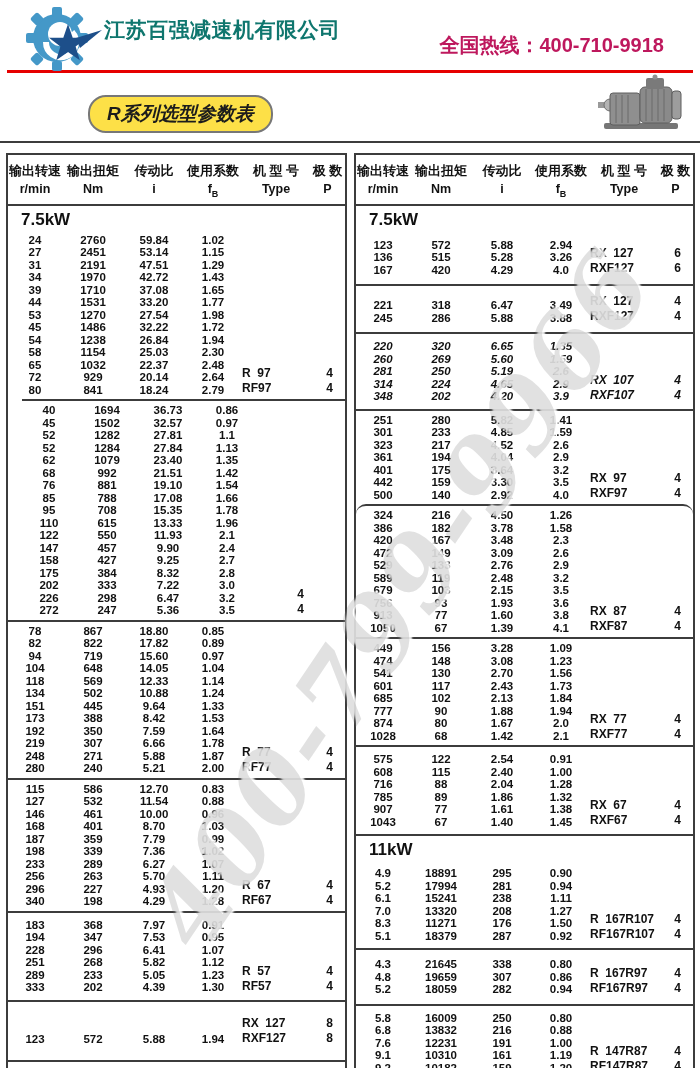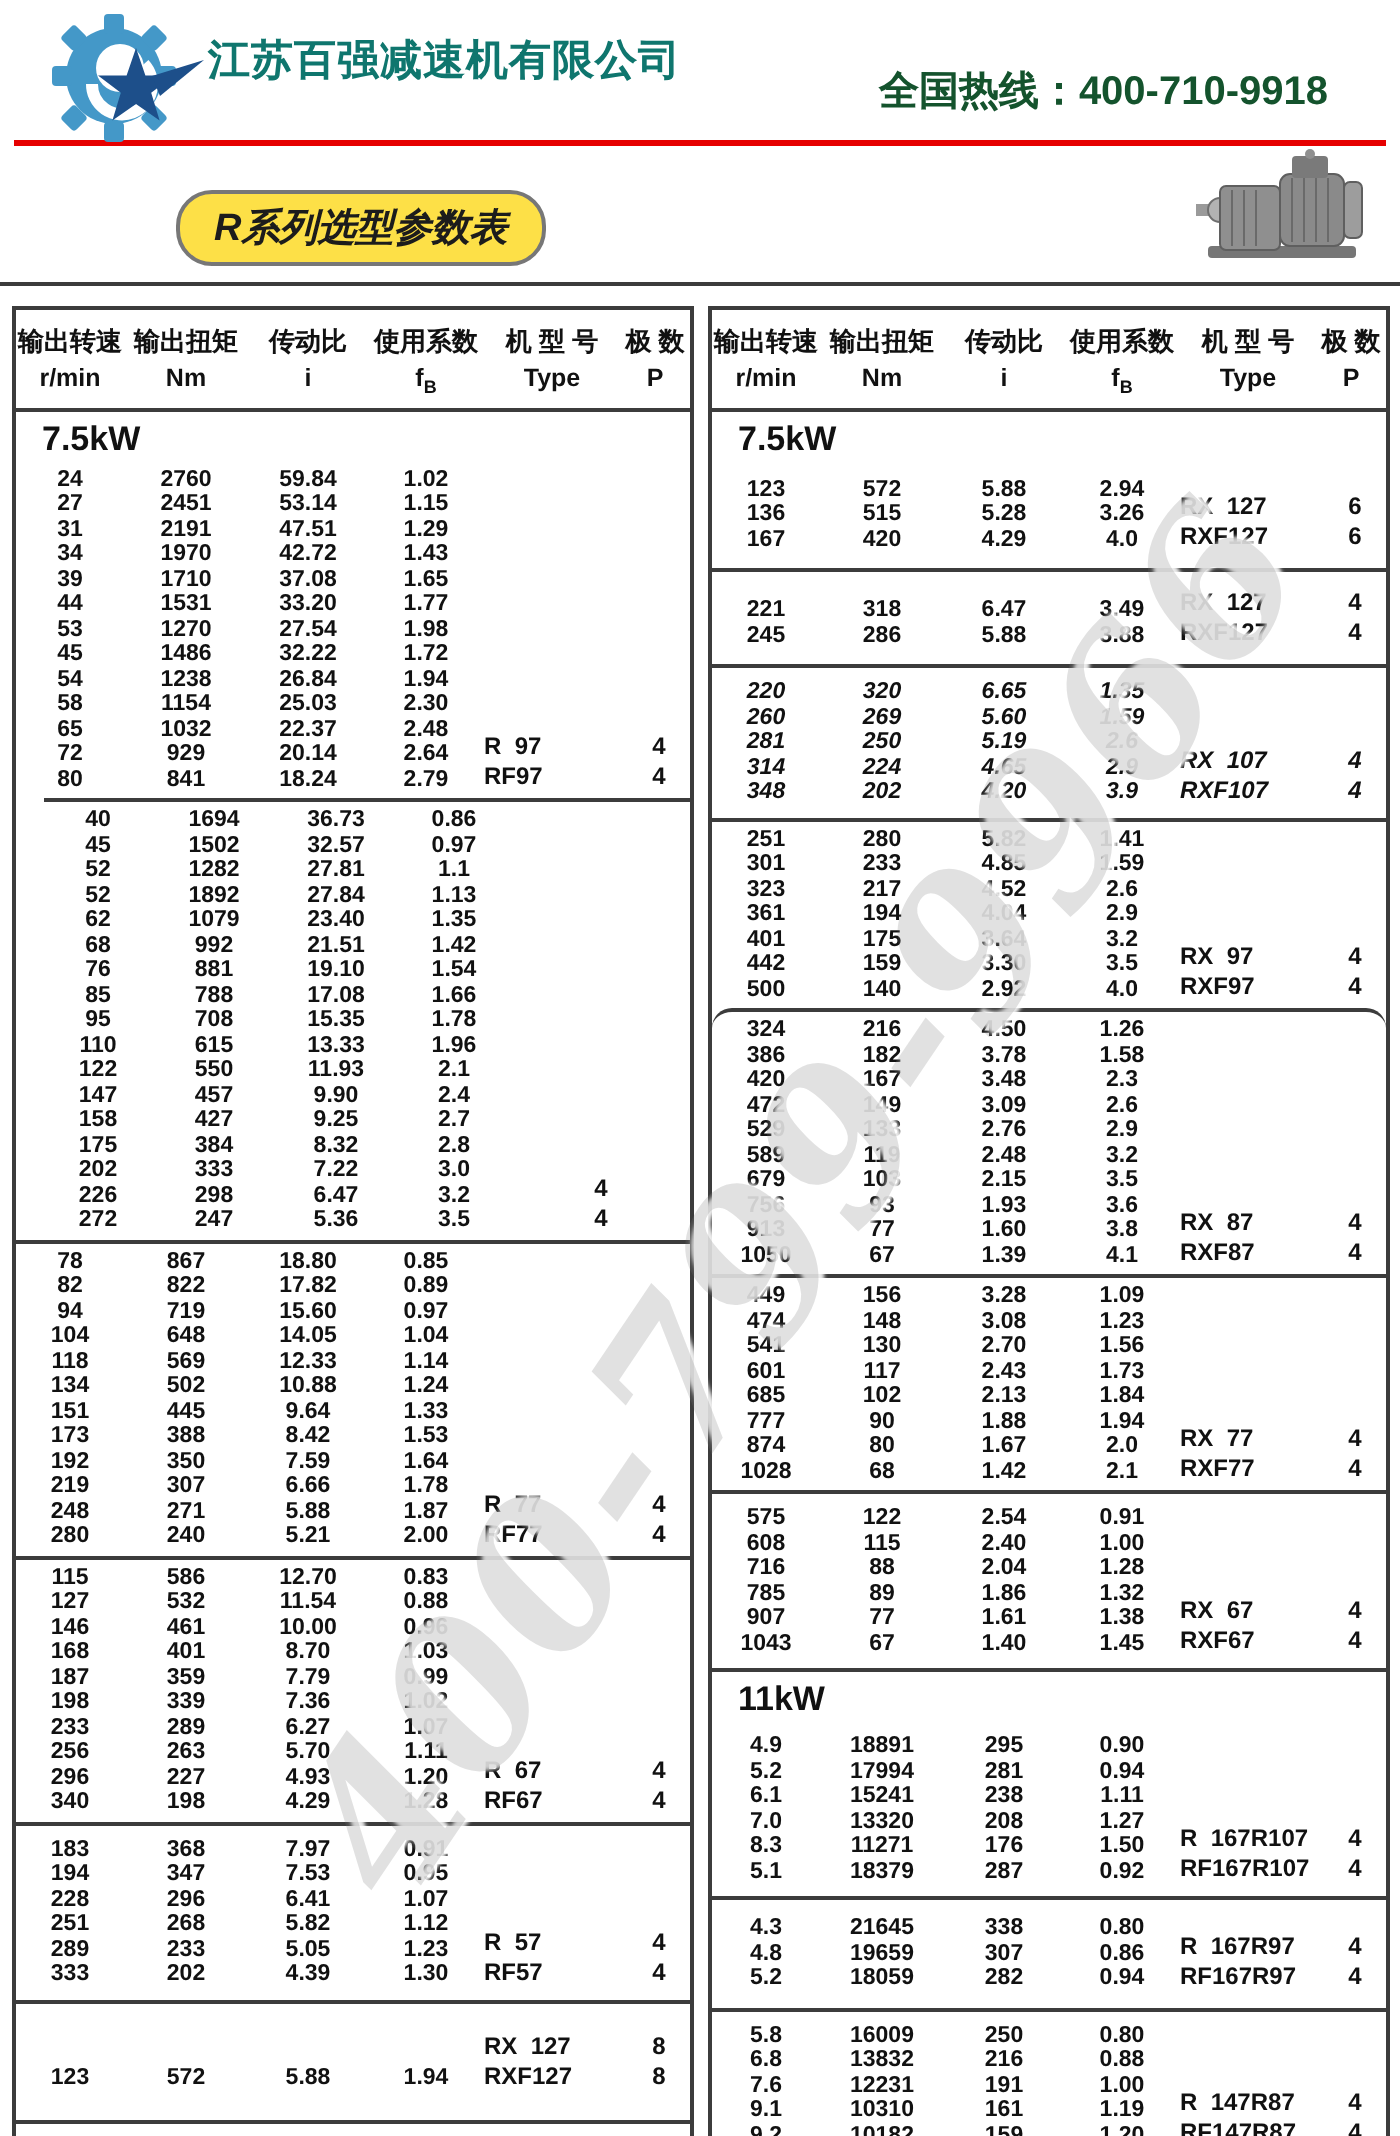--- a/index.html
+++ b/index.html
@@ -4,21 +4,21 @@
 <style>
   html,body { margin:0; padding:0; }
   body {
     width:700px; height:1068px; position:relative; overflow:hidden;
     background:#ffffff; font-family:"Liberation Sans", sans-serif; color:#111;
   }
   
   .hdr { position:relative; height:70px; }
   .logo { position:absolute; left:22px; top:6px; }
   .company { position:absolute; left:104px; top:16px; font-size:21px; font-weight:bold; color:#0f766e; letter-spacing:0.5px; }
-  .hotline { position:absolute; right:36px; top:32px; font-size:20px; font-weight:bold; color:#14532d; }
+  .hotline { position:absolute; right:36px; top:32px; font-size:20px; font-weight:bold; color:#be185d; }
   .redline { height:3px; background:#e60000; margin:0 7px; }
   
   .subhdr { position:relative; height:68px; }
   .badge { position:absolute; left:88px; top:22px; border:2px solid #777; border-radius:18px;
            padding:4px 17px; font-size:19px; font-weight:bold; font-style:italic; color:#1c1c1c; background:#fde047; }
   .product { position:absolute; right:12px; top:0px; }
   .darkline { height:2px; background:#3c3c3c; }
   
   main { display:flex; gap:7px; padding:10px 5px 0 6px; align-items:stretch; }
   .tbl { border:2px solid #3c3c3c; flex:1; background:transparent; }
@@ -232,21 +232,21 @@
             <span>0.97</span>
           </div>
           <div class="row">
             <span>52</span>
             <span>1282</span>
             <span>27.81</span>
             <span>1.1</span>
           </div>
           <div class="row">
             <span>52</span>
-            <span>1892</span>
+            <span>1284</span>
             <span>27.84</span>
             <span>1.13</span>
           </div>
           <div class="row">
             <span>62</span>
             <span>1079</span>
             <span>23.40</span>
             <span>1.35</span>
           </div>
           <div class="row">

